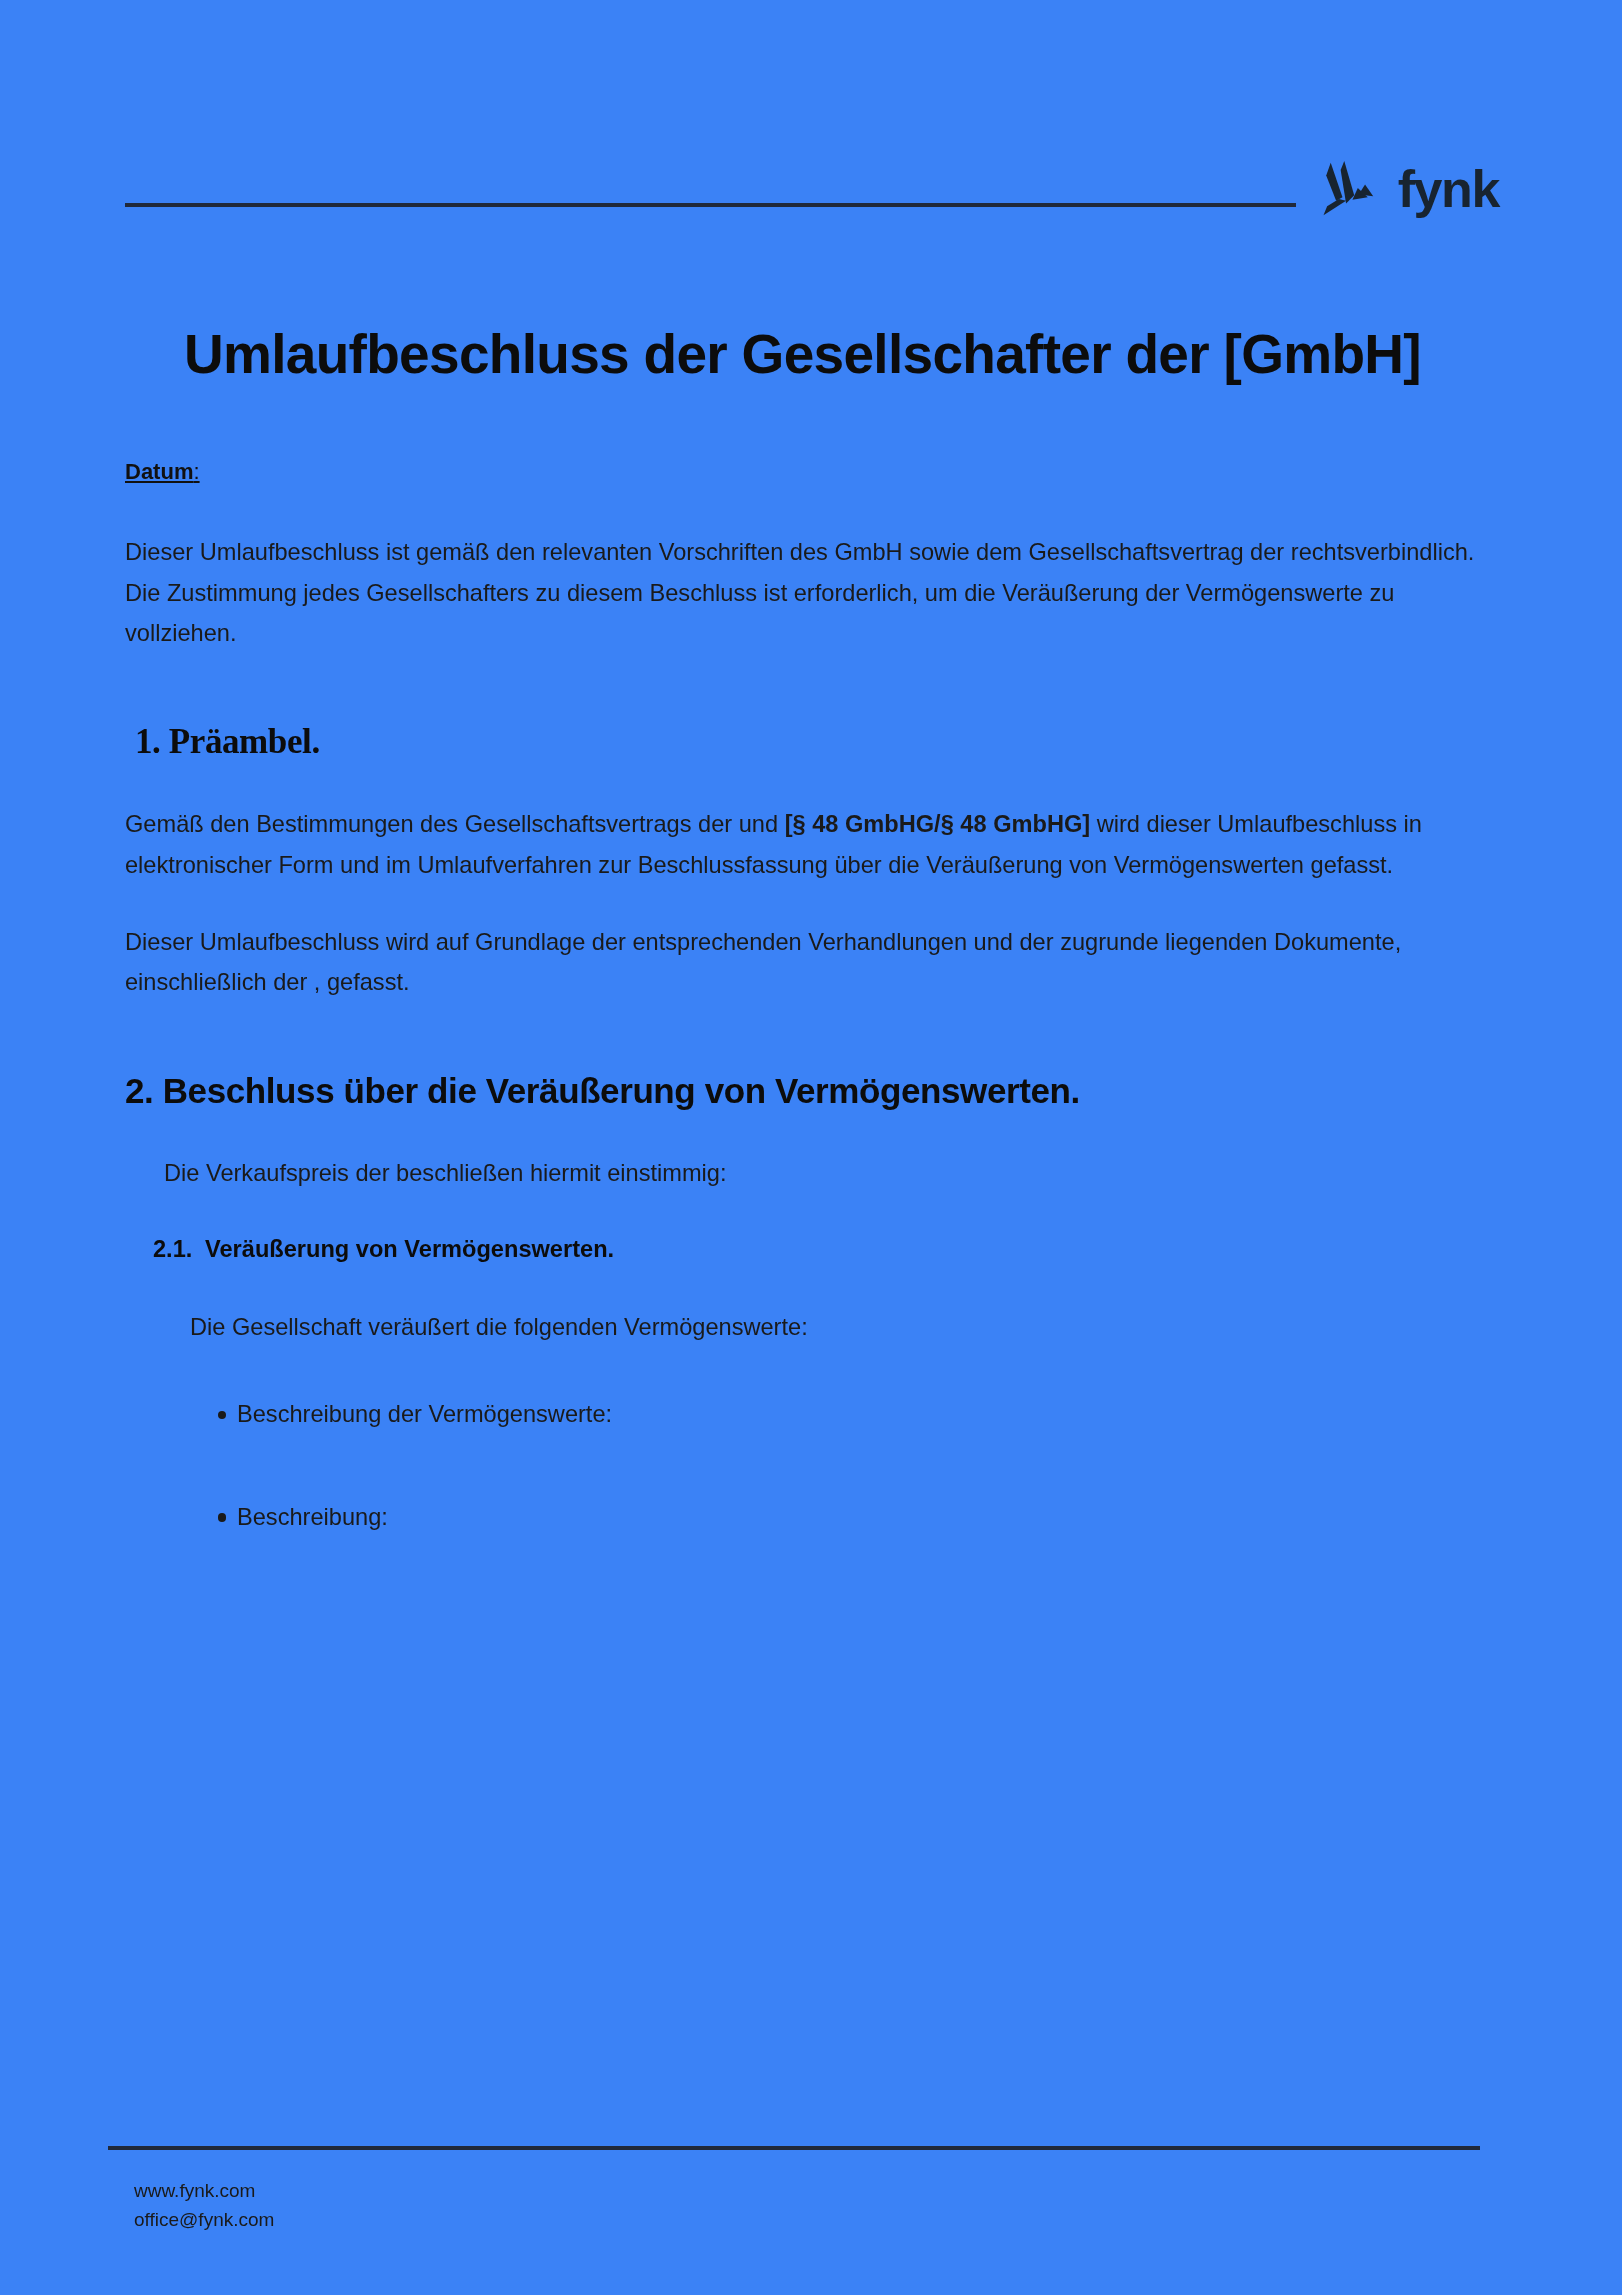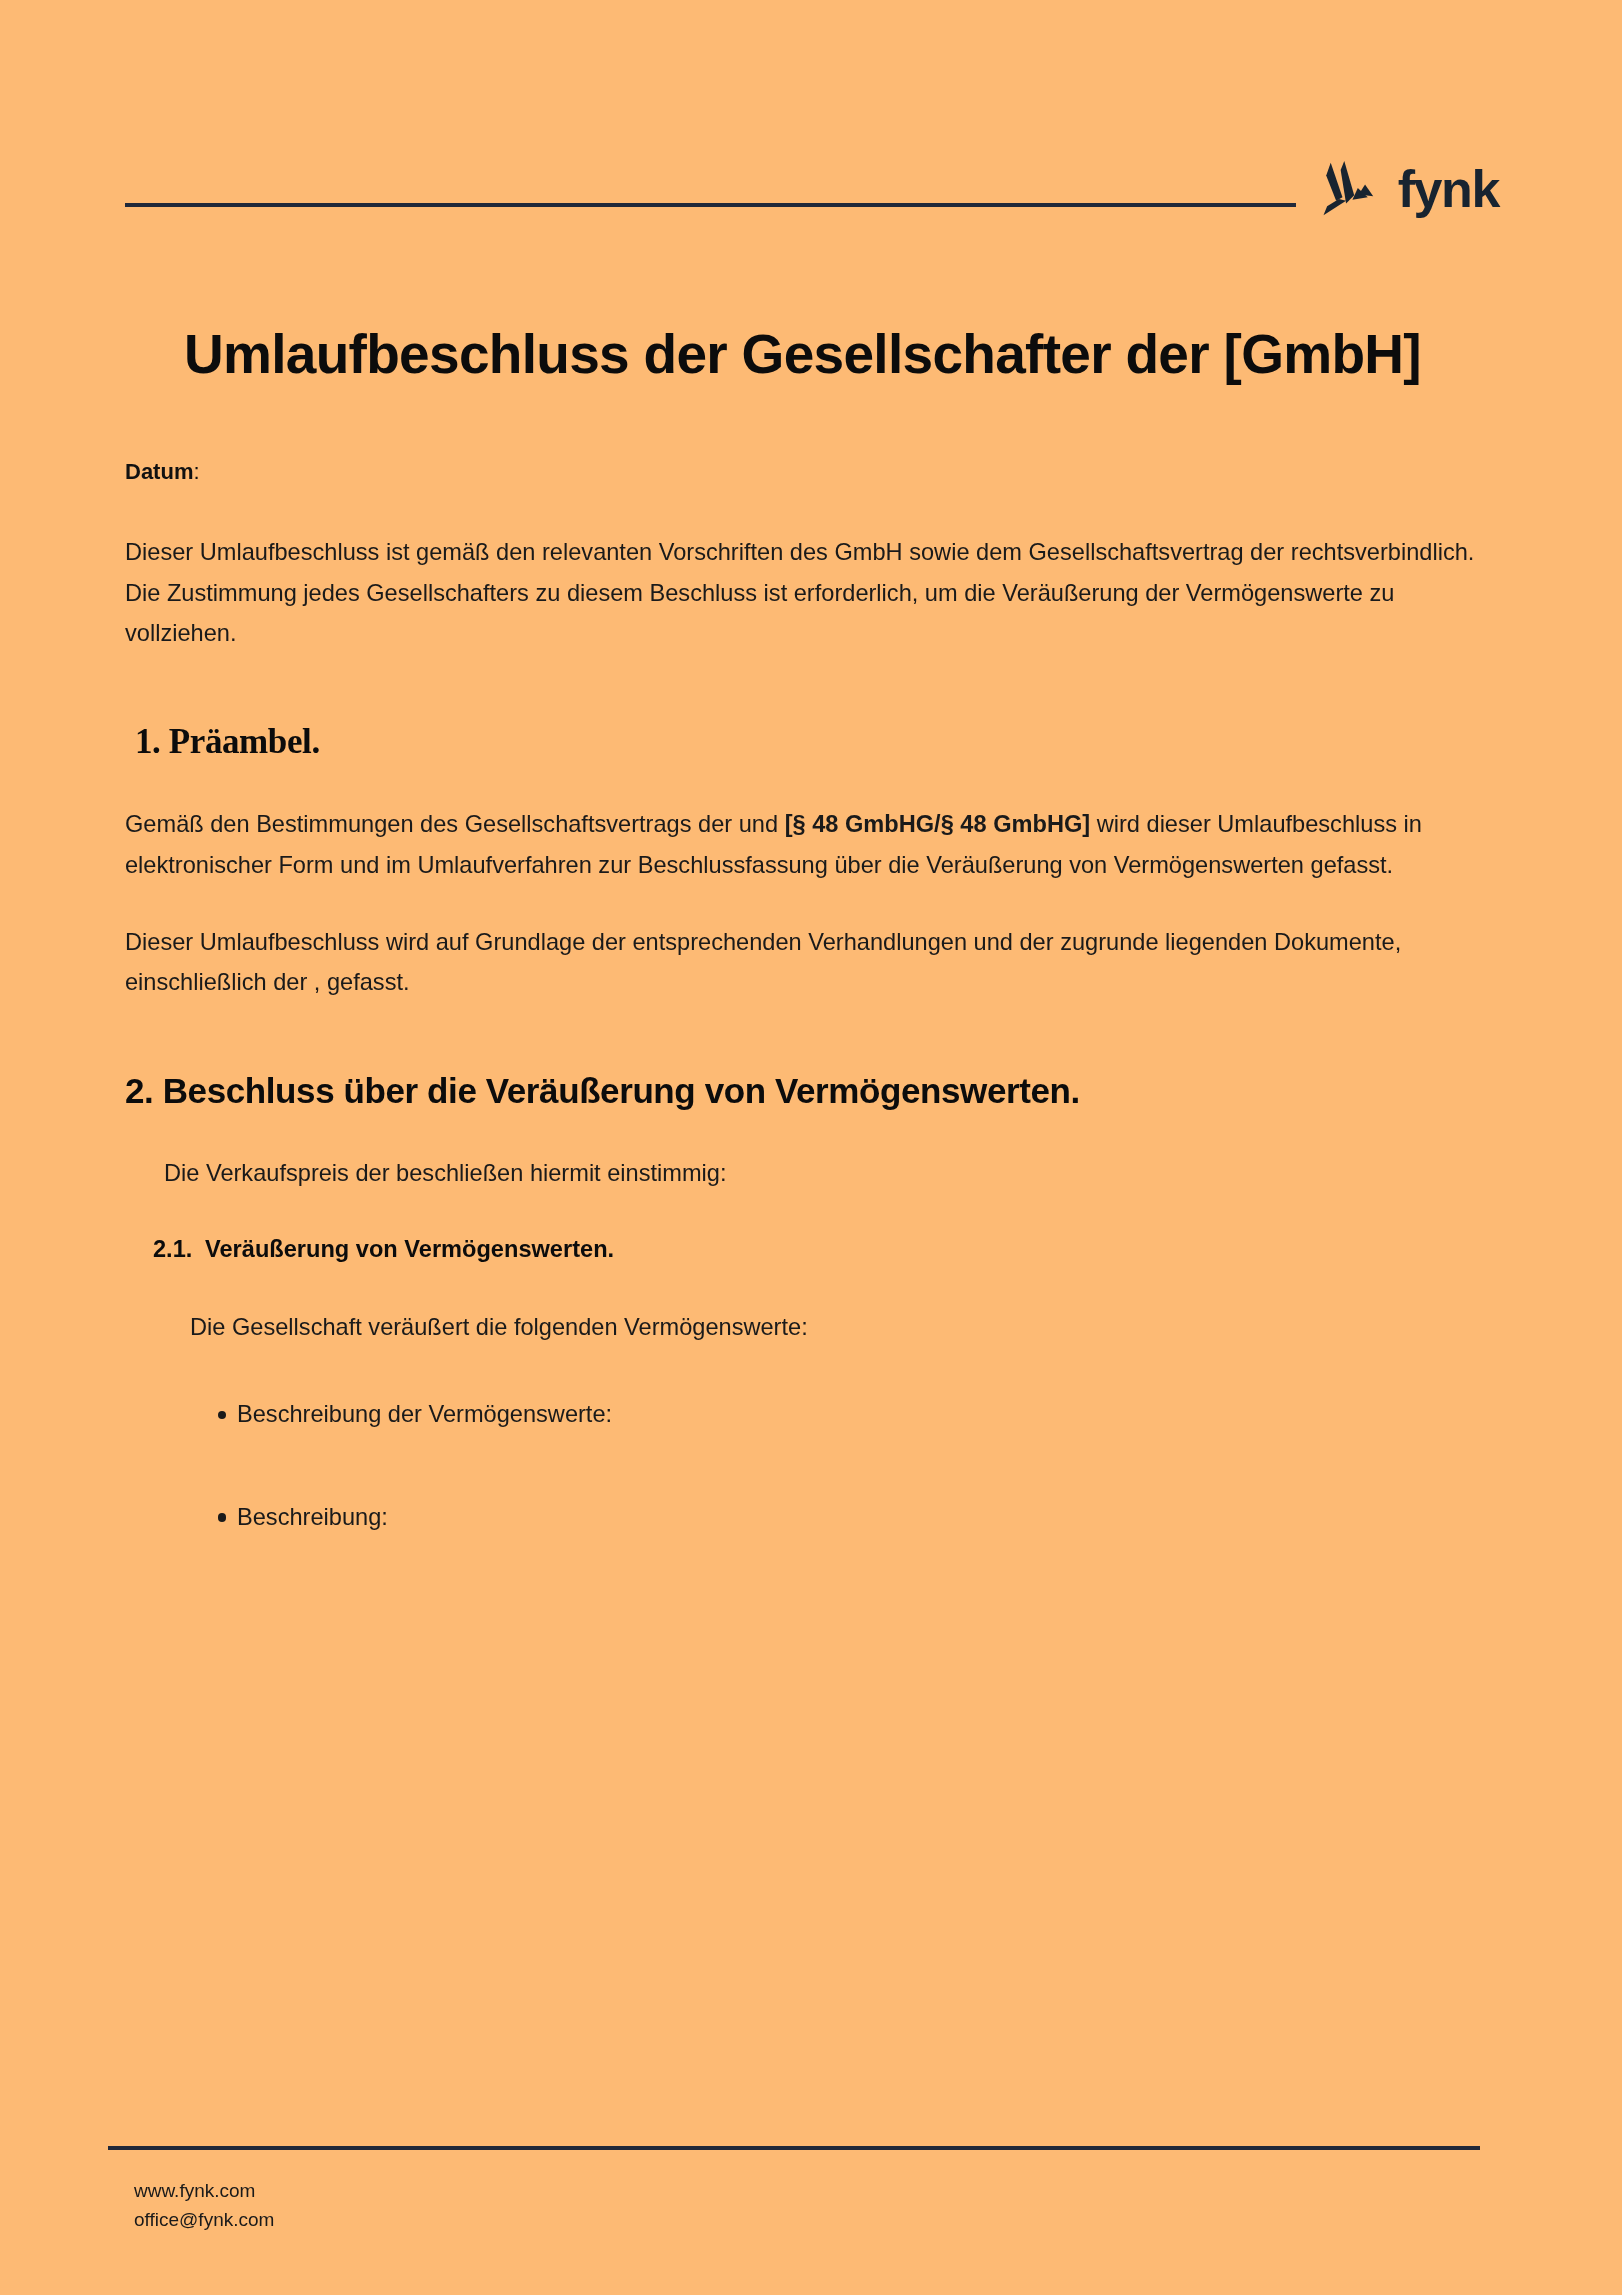--- a/index.html
+++ b/index.html
@@ -6,21 +6,21 @@
   html, body {
     margin: 0;
     padding: 0;
     background: #ffffff;
   }
 
   .page {
     position: relative;
     width: 1623px;
     height: 2296px;
-    background: #fdba74;
+    background: #3b82f6;
     font-family: "Liberation Sans", sans-serif;
     color: #111111;
     box-sizing: border-box;
     overflow: hidden;
   }
 
   
   .page-header {
     position: absolute;
     left: 125px;
@@ -84,20 +84,21 @@
     font-weight: 700;
     margin: 0 0 42px 0;
     letter-spacing: -0.2px;
     color: #0c0c0c;
   }
 
   .meta-line {
     font-size: 22px;
     margin: 0 0 47px 0;
     color: #111111;
+    text-decoration: underline;
   }
   .meta-line .meta-key {
     font-weight: 700;
   }
   .meta-line .meta-sep {
     font-weight: 400;
   }
 
   p.body-text {
     font-size: 23.6px;

